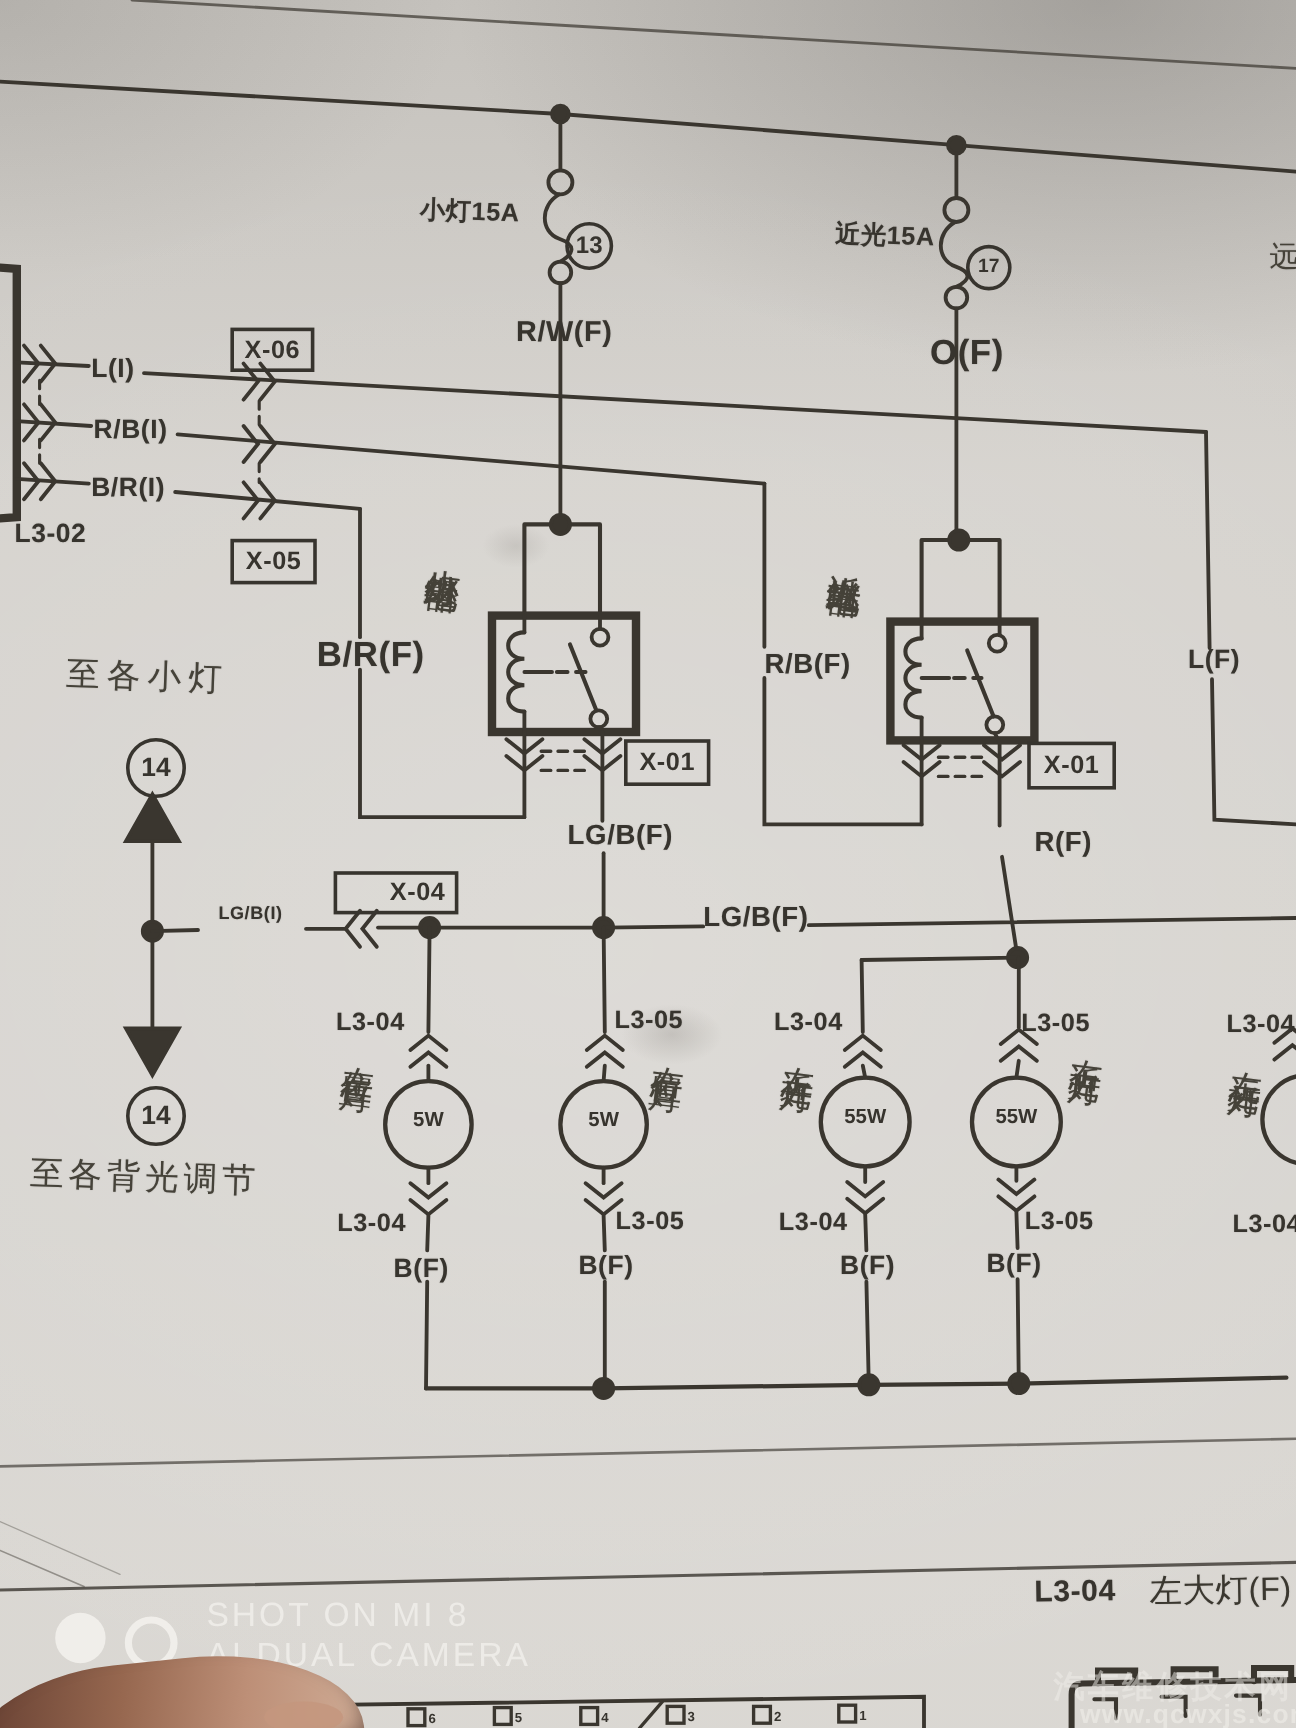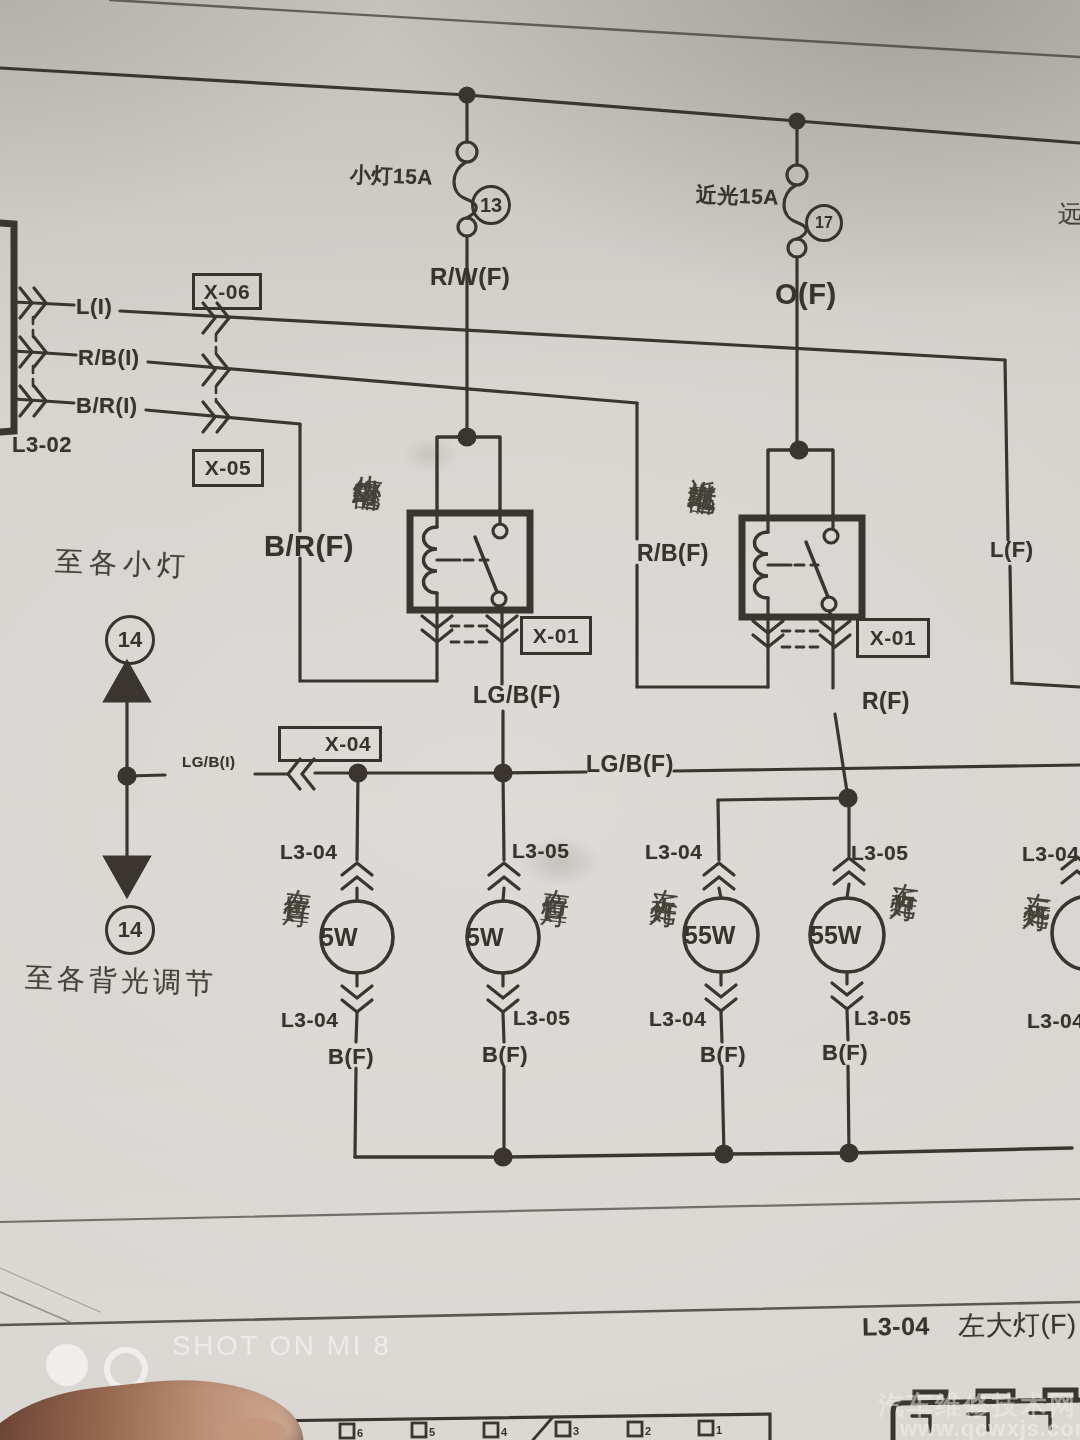--- a/index.html
+++ b/index.html
@@ -19,21 +19,21 @@
   .lbl{position:absolute;font-weight:bold;font-size:22px;white-space:nowrap;
        color:#37342e;letter-spacing:0.5px;text-shadow:0 0 1px rgba(55,52,46,0.35);}
   .cn{font-weight:400;color:#454239;}
   .vname{position:absolute;writing-mode:vertical-rl;text-orientation:upright;
        font-size:27px;font-weight:500;color:#454239;letter-spacing:4px;
        transform:rotate(7deg);white-space:nowrap;text-shadow:0 0 1px rgba(60,57,50,0.3);}
   .boxed{position:absolute;border:3px solid #37342e;font-weight:bold;font-size:21px;
        display:flex;align-items:center;justify-content:center;letter-spacing:0.5px;}
   .badge{position:absolute;border:3px solid #37342e;border-radius:50%;
        display:flex;align-items:center;justify-content:center;font-weight:bold;}
-  .watt{position:absolute;font-weight:bold;font-size:25px;width:74px;}
+  .watt{position:absolute;font-weight:bold;font-size:17px;text-align:center;width:74px;}
   .wm{position:absolute;color:#edebe7;letter-spacing:2.5px;font-weight:400;}
   .pin{position:absolute;font-size:11px;font-weight:bold;}
   .finger{position:absolute;left:-34px;top:1384px;width:336px;height:102px;
        border-radius:48% 52% 42% 40%/95% 85% 18% 26%;transform:rotate(-6deg);
        background:linear-gradient(100deg,#5f3a2e,#96674f 40%,#bd8f77 70%,#d0ad97);
        box-shadow:inset 0 -14px 18px rgba(40,20,14,0.55);}
   .finger-corner{position:absolute;left:-16px;top:1406px;width:160px;height:66px;
        border-radius:50%;background:#46281f;transform:rotate(-11deg);opacity:0.92;}
   .finger-tip{position:absolute;left:220px;top:1418px;width:66px;height:26px;
        border-radius:50%;background:#c4977e;opacity:0.85;}
@@ -322,18 +322,19 @@
   <div class="pin" style="left:573px;top:1425px;">3</div>
   <div class="pin" style="left:645px;top:1425px;">2</div>
   <div class="pin" style="left:716px;top:1424px;">1</div>
 
   <div class="wm" style="left:878px;top:1388px;font-size:26px;font-weight:bold;color:rgba(240,238,234,0.5);">汽车维修技术网</div>
   <div class="wm" style="left:900px;top:1416px;font-size:22px;font-weight:bold;color:rgba(240,238,234,0.6);letter-spacing:1px;">www.qcwxjs.com</div>
 
   <div style="position:absolute;left:46px;top:1344px;width:42px;height:42px;border-radius:50%;background:#f1efeb;opacity:0.95;"></div>
   <div style="position:absolute;left:104px;top:1347px;width:32px;height:32px;border:6px solid #f1efeb;border-radius:50%;opacity:0.95;"></div>
   <div class="wm" style="left:172px;top:1330px;font-size:28px;">SHOT ON MI 8</div>
+  <div class="wm" style="left:172px;top:1363px;font-size:28px;">AI DUAL CAMERA</div>
 
   <div class="finger-corner"></div>
   <div class="finger"></div>
   <div class="finger-tip"></div>
 
 </div>
 
 </body></html>

